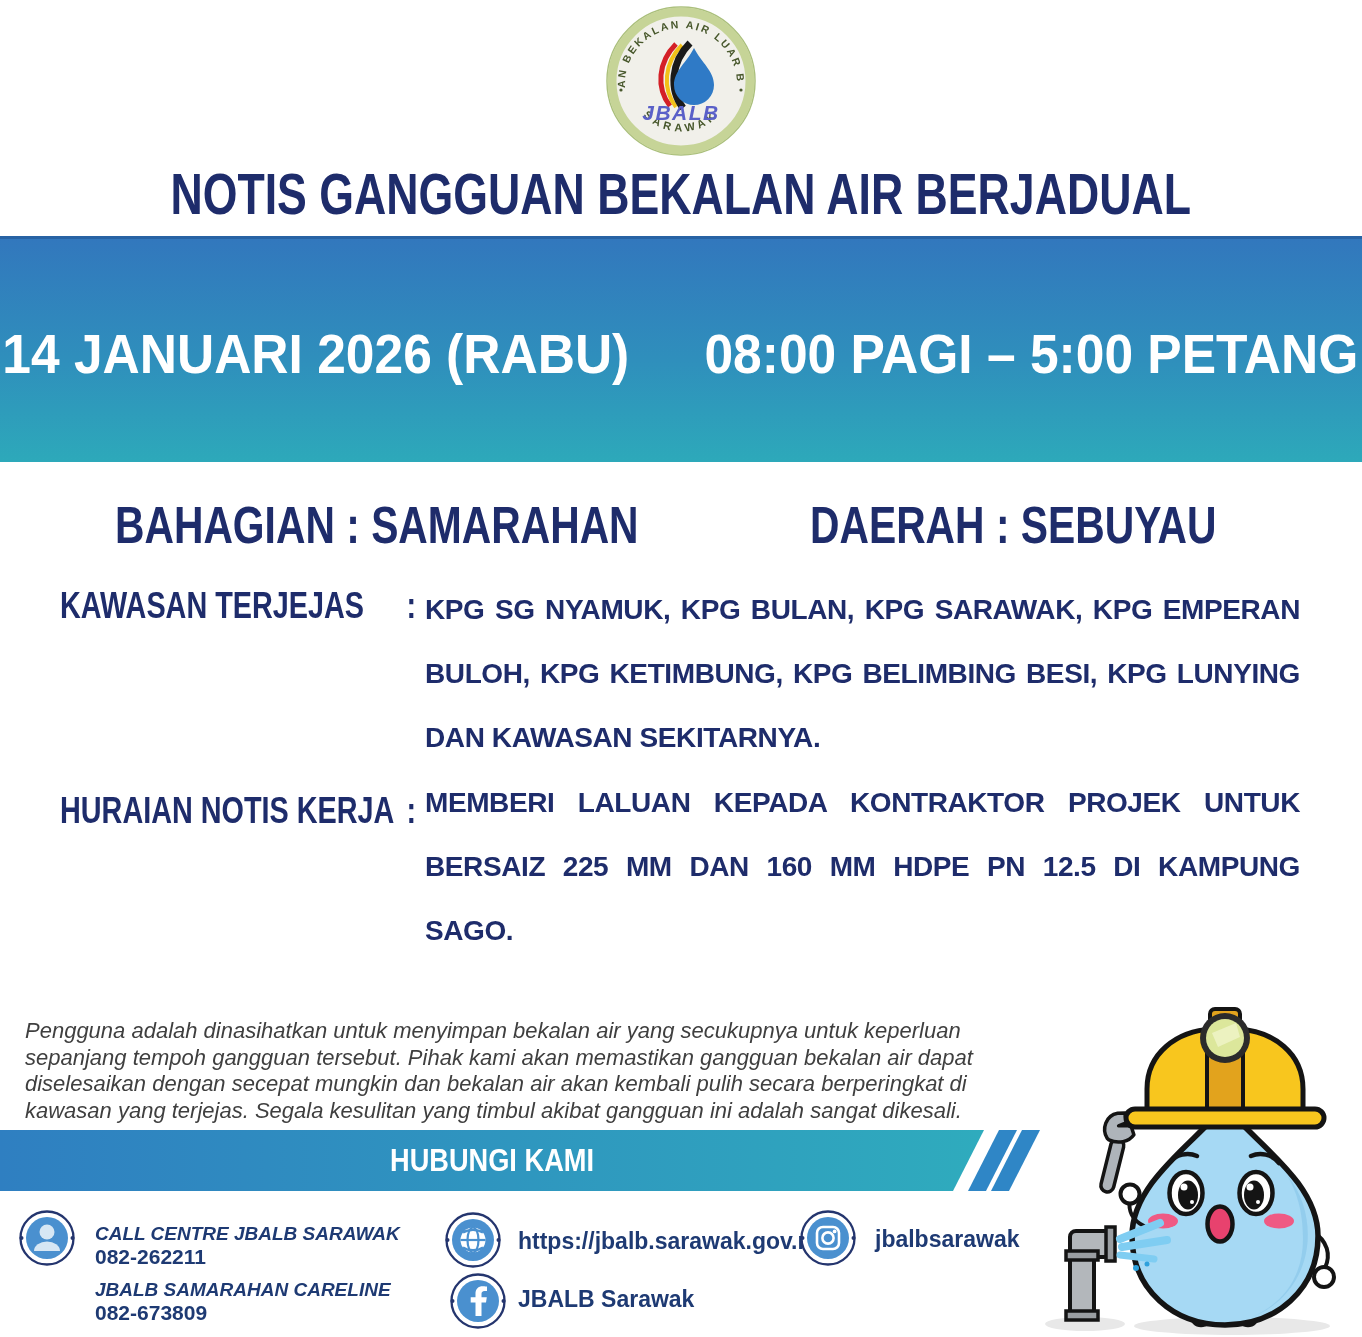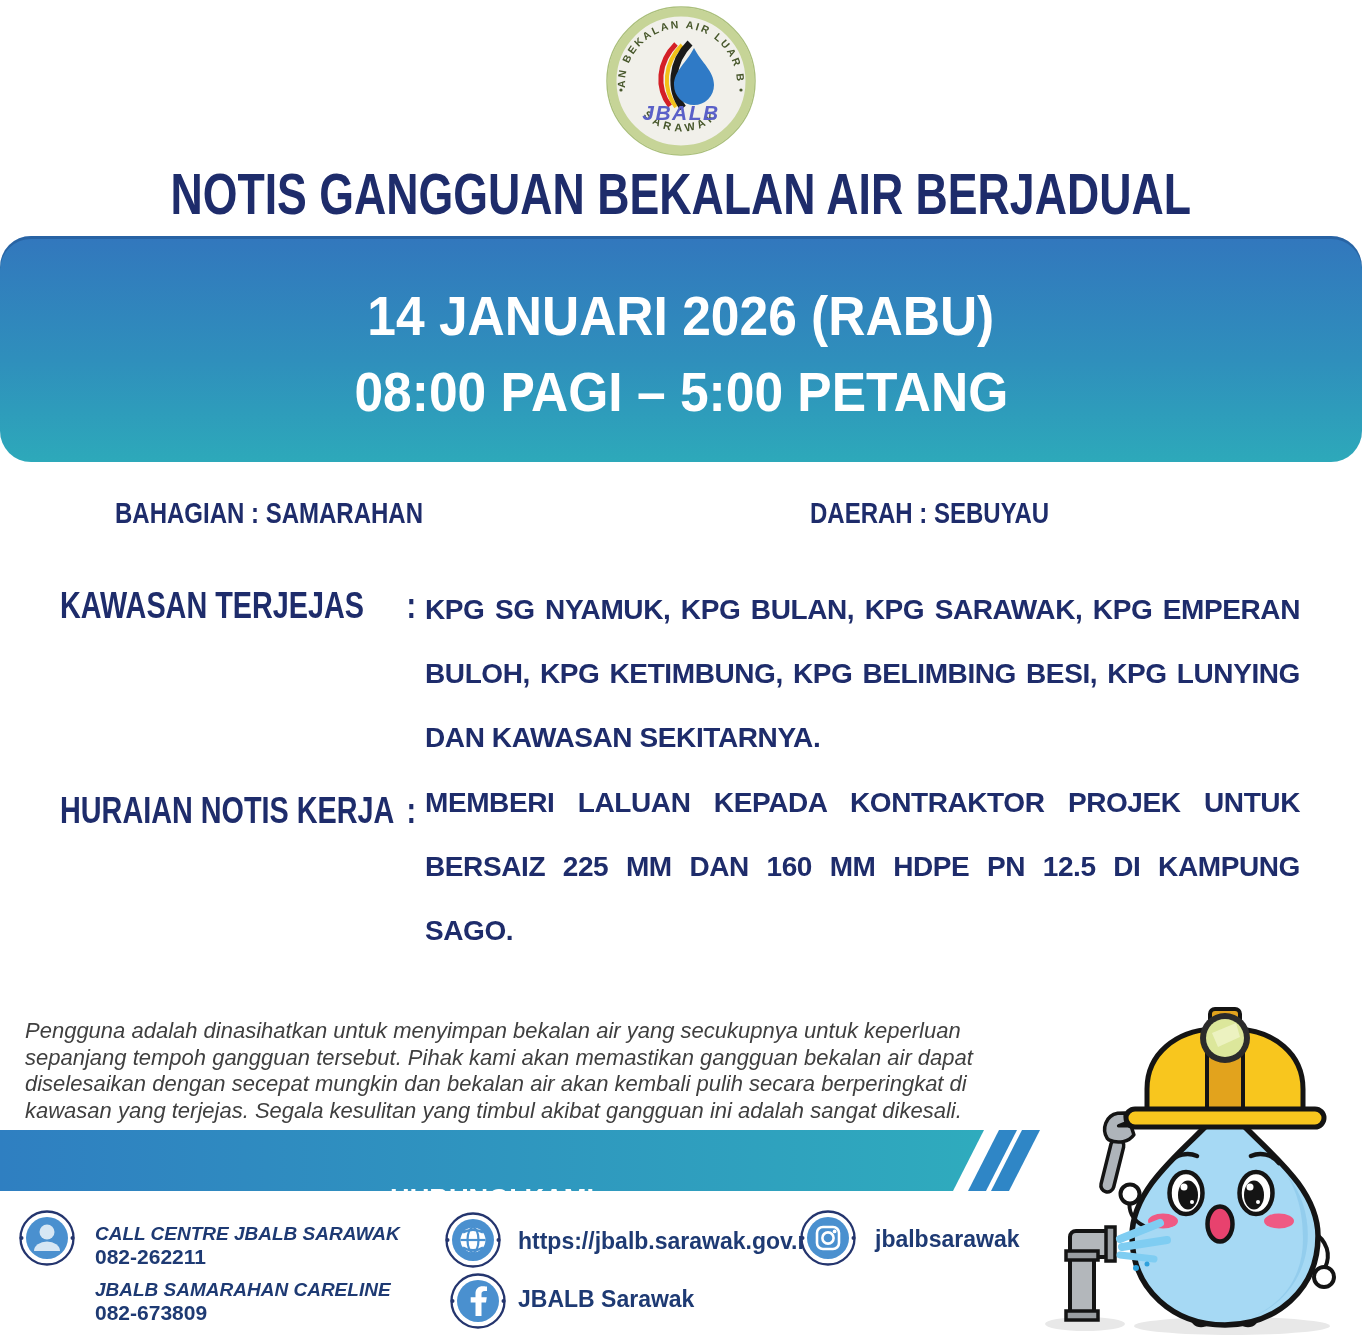--- a/index.html
+++ b/index.html
@@ -10,26 +10,26 @@
   .sx77{display:inline-block;transform:scaleX(0.77);transform-origin:50% 50%;white-space:nowrap;}
   .sx92{display:inline-block;transform:scaleX(0.92);transform-origin:50% 50%;white-space:nowrap;}
   .sx80l{display:inline-block;transform:scaleX(0.80);transform-origin:0 50%;white-space:nowrap;}
   .sx85c{display:inline-block;transform:scaleX(0.85);transform-origin:50% 50%;white-space:nowrap;}
 
   .title{top:160px;left:0;right:0;text-align:center;font-size:58px;font-weight:700;color:#1e2c6b;}
 
   .date-banner{top:236px;left:0;width:1362px;height:226px;
     background:linear-gradient(180deg,#3277bd 0%,#2f8fbc 55%,#2da9ba 100%);
     box-shadow:inset 0 3px 0 rgba(10,40,90,0.25);
-    display:flex;flex-direction:column;align-items:center;justify-content:center;
-    gap:20px;padding-top:10px;box-sizing:border-box;border-radius:31px;}
+    display:flex;flex-direction:row;align-items:center;justify-content:center;
+    gap:20px;padding-top:10px;box-sizing:border-box;}
   .date-banner .line{color:#ffffff;font-weight:700;font-size:56px;line-height:1;}
 
   .region-row{top:496px;left:0;width:1362px;height:48px;}
-  .region-item{position:absolute;font-size:30px;font-weight:700;color:#1e2c6b;}
+  .region-item{position:absolute;font-size:51px;font-weight:700;color:#1e2c6b;}
 
   .label-col{display:flex;justify-content:space-between;width:445px;
     transform:scaleX(0.80);transform-origin:0 0;
     font-size:36px;font-weight:700;color:#1e2c6b;}
   .para{width:875px;}
   .jline{font-size:28px;font-weight:700;color:#1e2c6b;letter-spacing:-0.4px;
     line-height:64px;text-align:justify;text-align-last:justify;}
   .jlast{text-align:right;text-align-last:left;}
 
   .disclaimer{top:1018px;left:25px;width:1000px;font-size:22px;font-style:italic;
@@ -37,21 +37,21 @@
 
   .ribbon-wrap{top:1130px;left:0;width:1362px;height:61px;}
   .ribbon-bar{position:absolute;inset:0;background:linear-gradient(90deg,#2f7fc1 0%,#2fadbd 75%);
     clip-path:polygon(0 0,984px 0,953px 61px,0 61px);}
   .ribbon-stripe1{position:absolute;inset:0;background:#2f86c6;
     clip-path:polygon(999px 0,1017px 0,986px 61px,968px 61px);}
   .ribbon-stripe2{position:absolute;inset:0;background:#2f86c6;
     clip-path:polygon(1022px 0,1040px 0,1009px 61px,991px 61px);}
   .ribbon-text{position:absolute;left:0;width:984px;top:0;height:61px;
     display:flex;align-items:center;justify-content:center;
-    color:#ffffff;font-size:32px;font-weight:700;margin-top:40px;}
+    color:#ffffff;font-size:32px;font-weight:700;}
 
   .c-label{font-size:19px;font-weight:700;color:#1e3a73;line-height:23px;font-style:italic;}
   .c-phone{font-size:21px;font-weight:700;color:#1e3a73;line-height:25px;}
   .c-big{font-size:23px;font-weight:700;color:#1e3a73;}
 </style>
 </head>
 <body>
 
 <div class="page">
 

